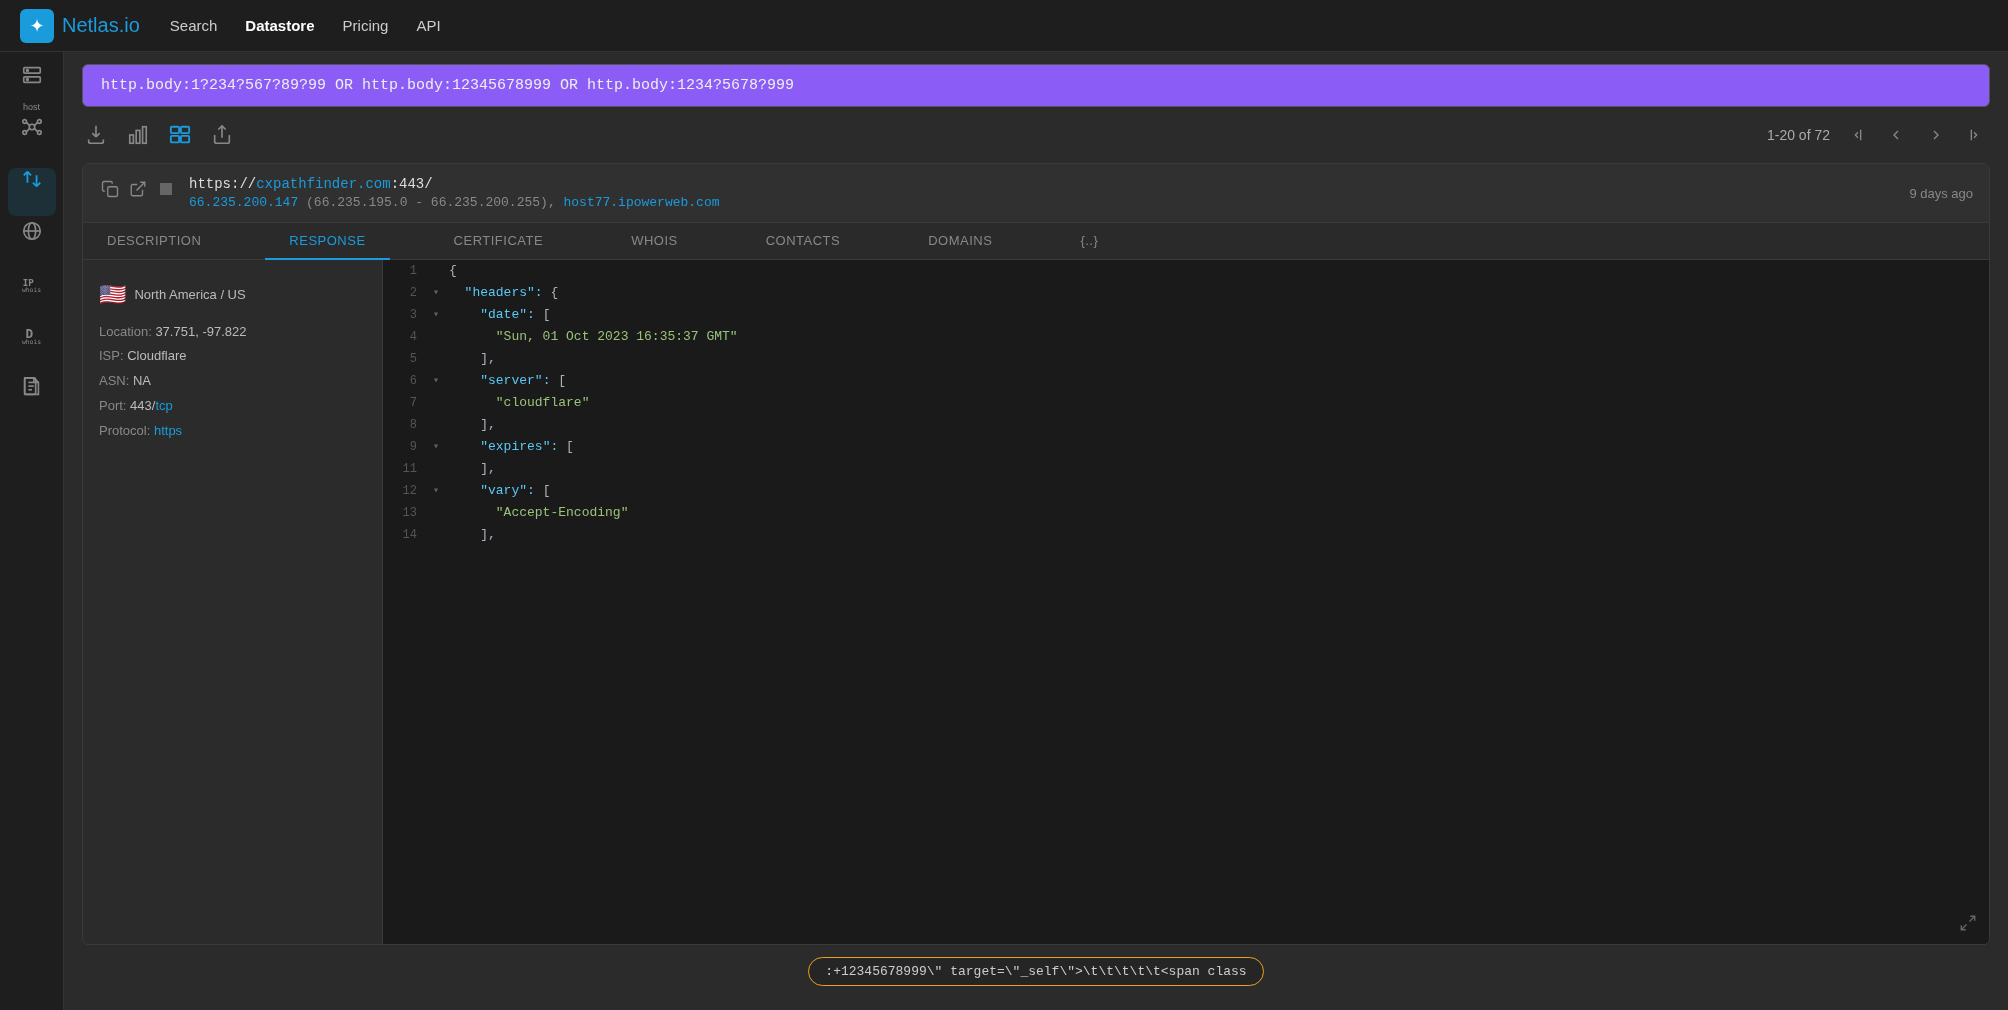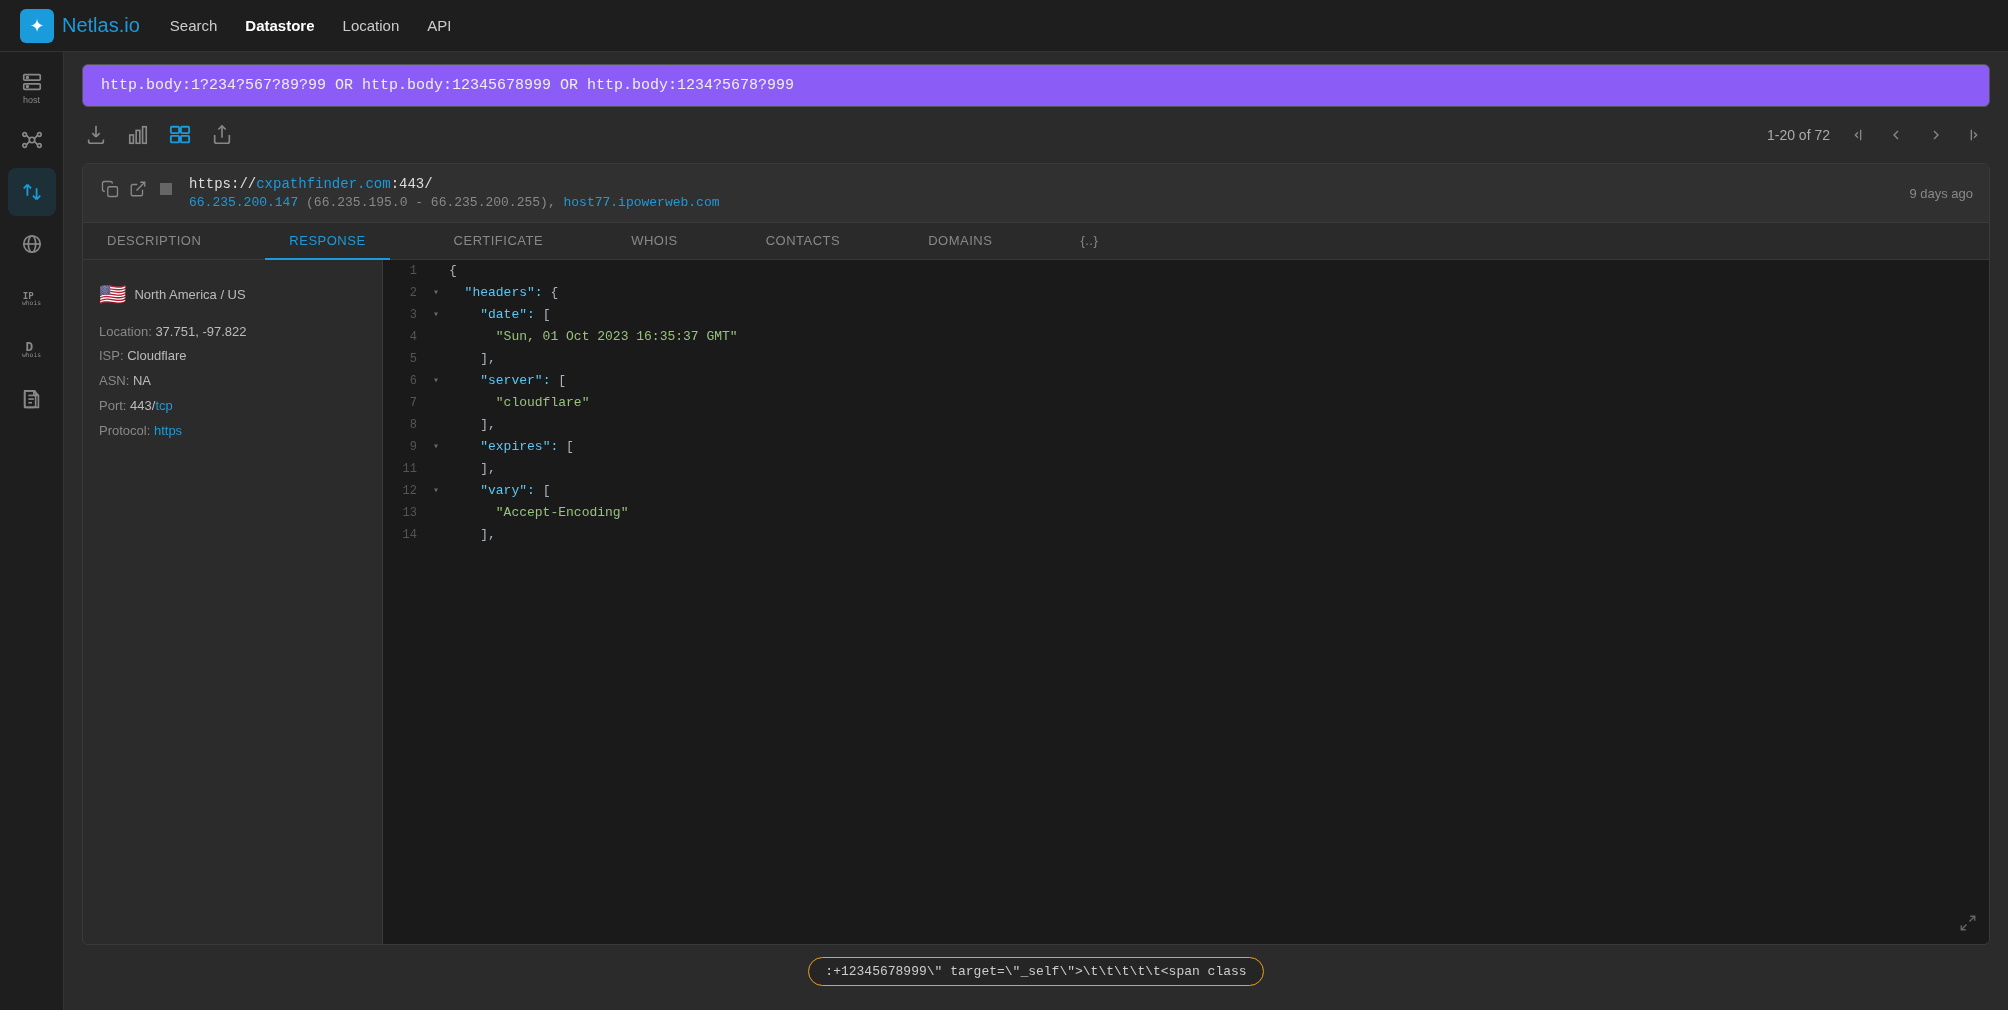--- a/index.html
+++ b/index.html
@@ -80,21 +80,21 @@
       gap: 4px;
       border-right: 1px solid #333;
       flex-shrink: 0;
     }
     .sidebar-item {
       width: 48px;
       height: 48px;
       display: flex;
       flex-direction: column;
       align-items: center;
-      justify-content: center;
+      justify-content: space-between;
       cursor: pointer;
       border-radius: 8px;
       color: #888;
       font-size: 10px;
       gap: 2px;
     }
     .sidebar-item.active {
       background: #1a9bdc22;
       color: #1a9bdc;
     }
@@ -361,21 +361,21 @@
 <body>
 
 <div class="top-nav">
   <div class="logo">
     <div class="logo-icon">✦</div>
     <span class="logo-text">Netlas.io</span>
   </div>
   <div class="nav-items">
     <span class="nav-item">Search</span>
     <span class="nav-item active">Datastore</span>
-    <span class="nav-item">Location</span>
+    <span class="nav-item">Pricing</span>
     <span class="nav-item">API</span>
   </div>
 </div>
 
 <div class="main-layout">
 
   <div class="sidebar">
     <div class="sidebar-item">
       <svg viewBox="0 0 24 24" fill="none" stroke="currentColor" stroke-width="1.8">
         <rect x="3" y="4" width="18" height="6" rx="1"></rect>

